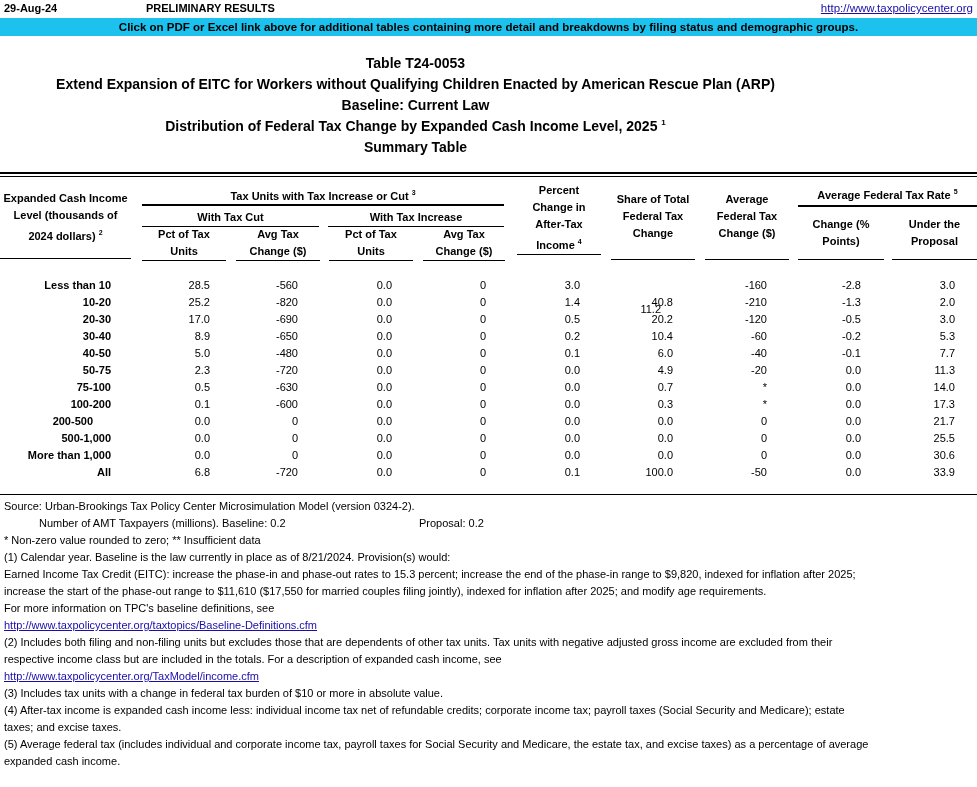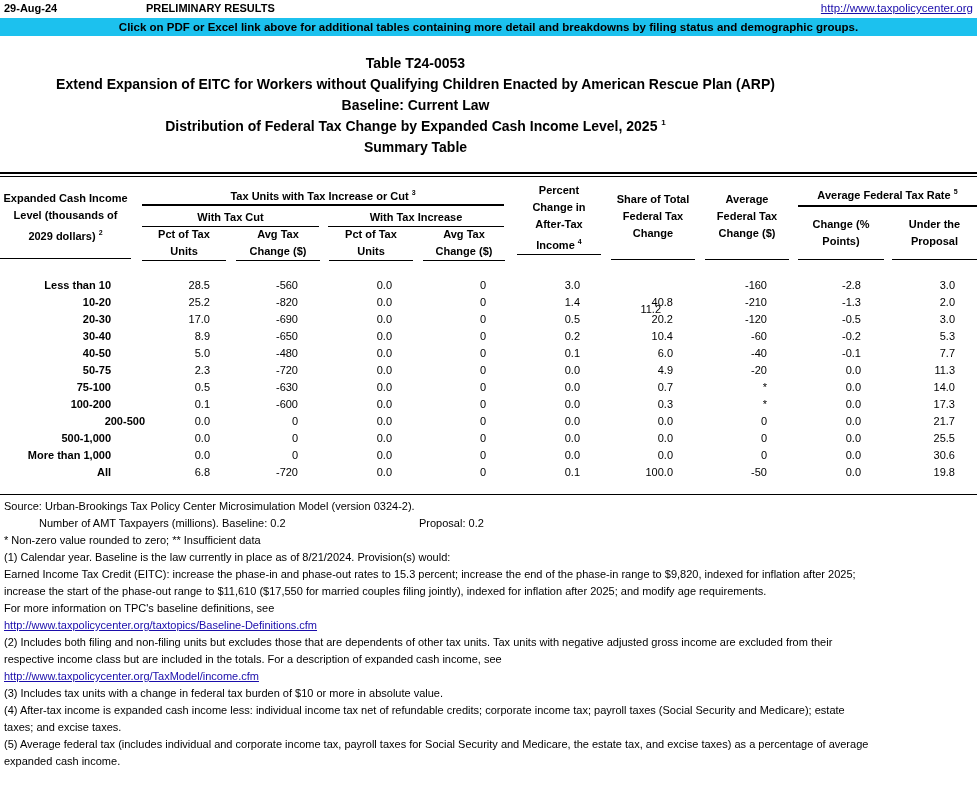--- a/index.html
+++ b/index.html
@@ -35,21 +35,21 @@
 <div class="abs title" style="top:97px;">Baseline: Current Law</div>
 <div class="abs title" style="top:118px;"><span>Distribution of Federal Tax Change by Expanded Cash Income Level, 2025</span> <sup style="font-size:8px;">1</sup></div>
 <div class="abs title" style="top:139px;">Summary Table</div>
 
 <div class="abs dbl" style="top:172px;"></div>
 <div class="abs dbl2" style="top:176px;"></div>
 
 <div class="abs hdr uline" style="left:0; top:190px; width:131px; height:68px;">
   <div>Expanded Cash Income</div>
   <div>Level (thousands of</div>
-  <div><span>2029 dollars)</span> <sup style="font-size:7px;">2</sup></div>
+  <div><span>2024 dollars)</span> <sup style="font-size:7px;">2</sup></div>
 </div>
 
 <div class="abs hdr" style="left:142px; top:184px; width:362px; border-bottom:2px solid #000; height:20px;"><span>Tax Units with Tax Increase or Cut</span> <sup style="font-size:7px;">3</sup></div>
 
 <div class="abs hdr" style="left:142px; top:209px; width:177px; border-bottom:1px solid #000; height:17px;">With Tax Cut</div>
 <div class="abs hdr" style="left:328px; top:209px; width:176px; border-bottom:1px solid #000; height:17px;">With Tax Increase</div>
 
 <div class="abs hdr uline" style="left:142px; top:226px; width:84px;">
   <div>Pct of Tax</div>
   <div>Units</div>
@@ -188,21 +188,21 @@
       <div class="cell" style="right: 679px;">-600</div>
       <div class="cell" style="right: 585px;">0.0</div>
       <div class="cell" style="right: 491px;">0</div>
       <div class="cell" style="right: 397px;">0.0</div>
       <div class="cell" style="right: 304px;">0.3</div>
       <div class="cell" style="right: 210px;">*</div>
       <div class="cell" style="right: 116px;">0.0</div>
       <div class="cell" style="right: 22px;">17.3</div>
     </div>
     <div class="abs row" style="top: 413px;">
-      <div class="cell label" style="right: 832px; text-align: right;">200-500</div>
+      <div class="cell label" style="right: 884px; text-align: right;">200-500</div>
       <div class="cell" style="right: 767px;">0.0</div>
       <div class="cell" style="right: 679px;">0</div>
       <div class="cell" style="right: 585px;">0.0</div>
       <div class="cell" style="right: 491px;">0</div>
       <div class="cell" style="right: 397px;">0.0</div>
       <div class="cell" style="right: 304px;">0.0</div>
       <div class="cell" style="right: 210px;">0</div>
       <div class="cell" style="right: 116px;">0.0</div>
       <div class="cell" style="right: 22px;">21.7</div>
     </div>
@@ -233,21 +233,21 @@
     <div class="abs row" style="top: 464px;">
       <div class="cell label" style="right: 866px;">All</div>
       <div class="cell" style="right: 767px;">6.8</div>
       <div class="cell" style="right: 679px;">-720</div>
       <div class="cell" style="right: 585px;">0.0</div>
       <div class="cell" style="right: 491px;">0</div>
       <div class="cell" style="right: 397px;">0.1</div>
       <div class="cell" style="right: 304px;">100.0</div>
       <div class="cell" style="right: 210px;">-50</div>
       <div class="cell" style="right: 116px;">0.0</div>
-      <div class="cell" style="right: 22px;">19.8</div>
+      <div class="cell" style="right: 22px;">33.9</div>
     </div>
   </div>
 
 <div class="abs hrule" style="top:494px;"></div>
 
 <div class="abs note" style="top:498px;">Source: Urban-Brookings Tax Policy Center Microsimulation Model (version 0324-2).</div>
 <div class="abs note" style="top:515px;margin-left:35px;">Number of AMT Taxpayers (millions).  Baseline: 0.2</div>
 <div class="abs note" style="top:515px; left:419px;">Proposal: 0.2</div>
 <div class="abs note" style="top:532px;">* Non-zero value rounded to zero; ** Insufficient data</div>
 <div class="abs note" style="top:549px;">(1) Calendar year. Baseline is the law currently in place as of 8/21/2024. Provision(s) would:</div>

